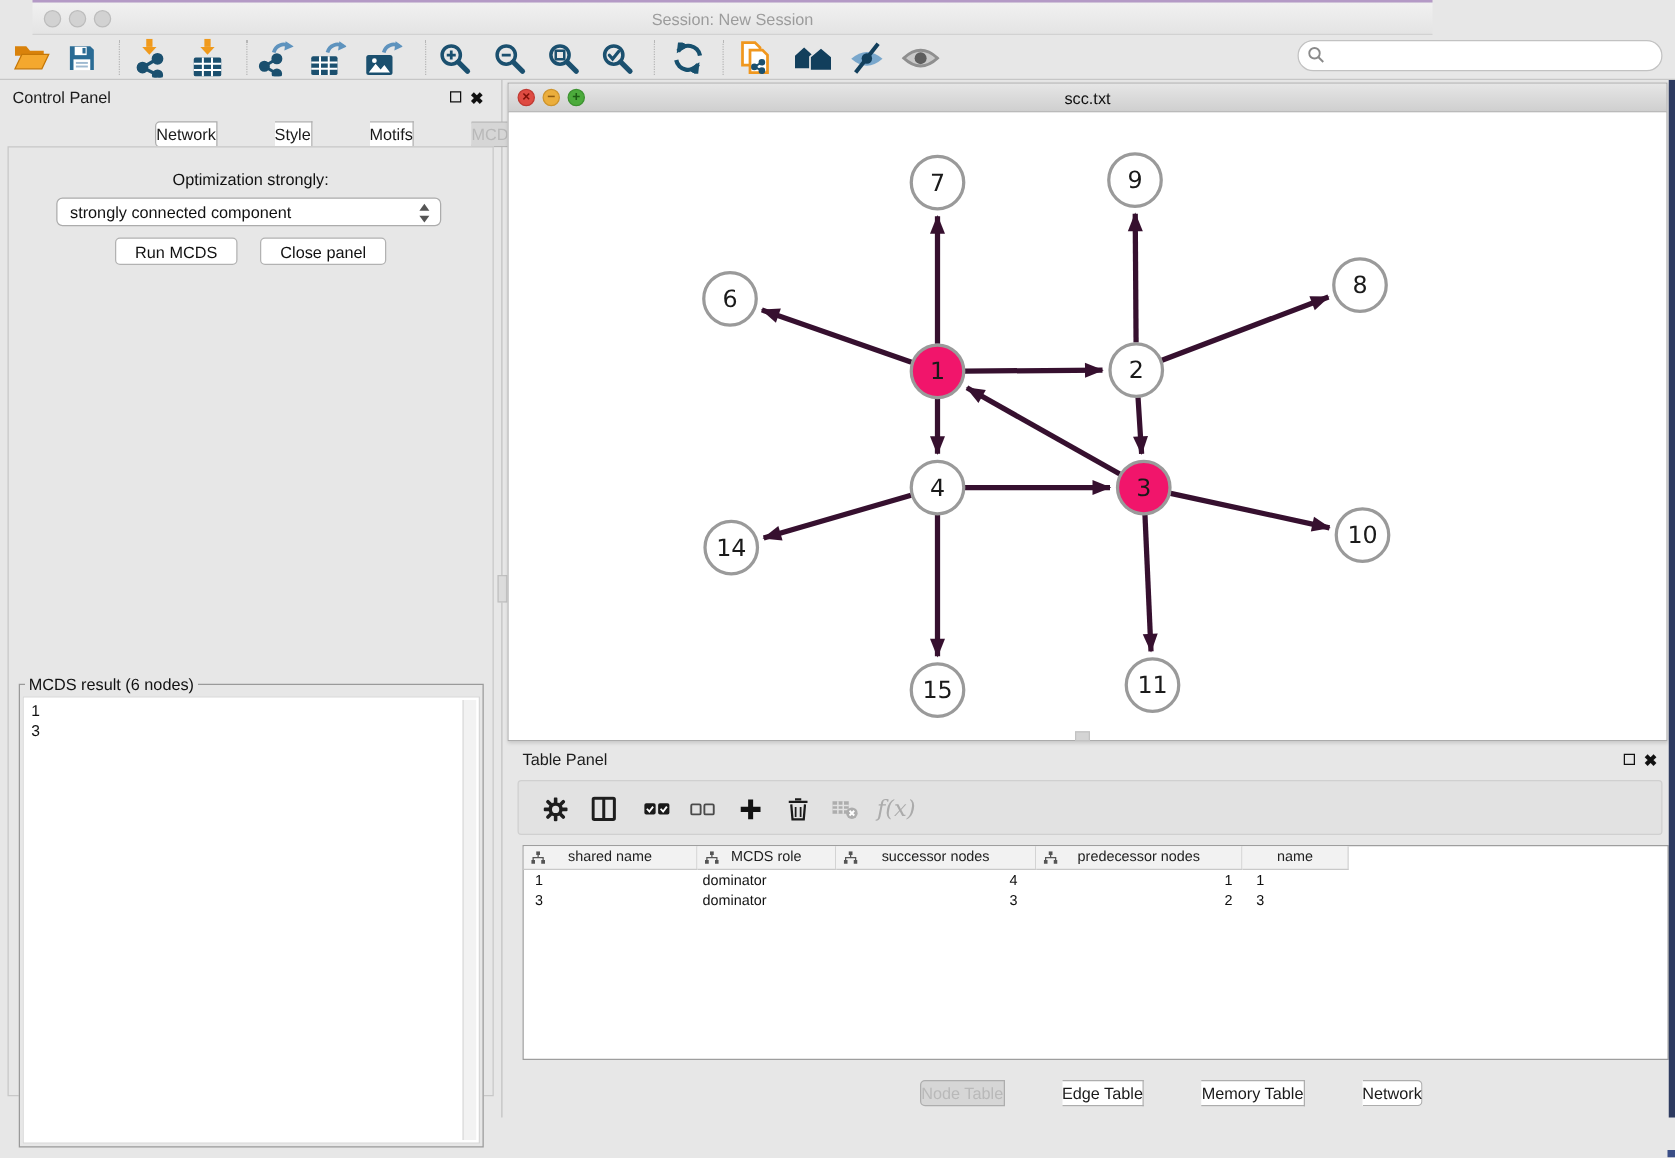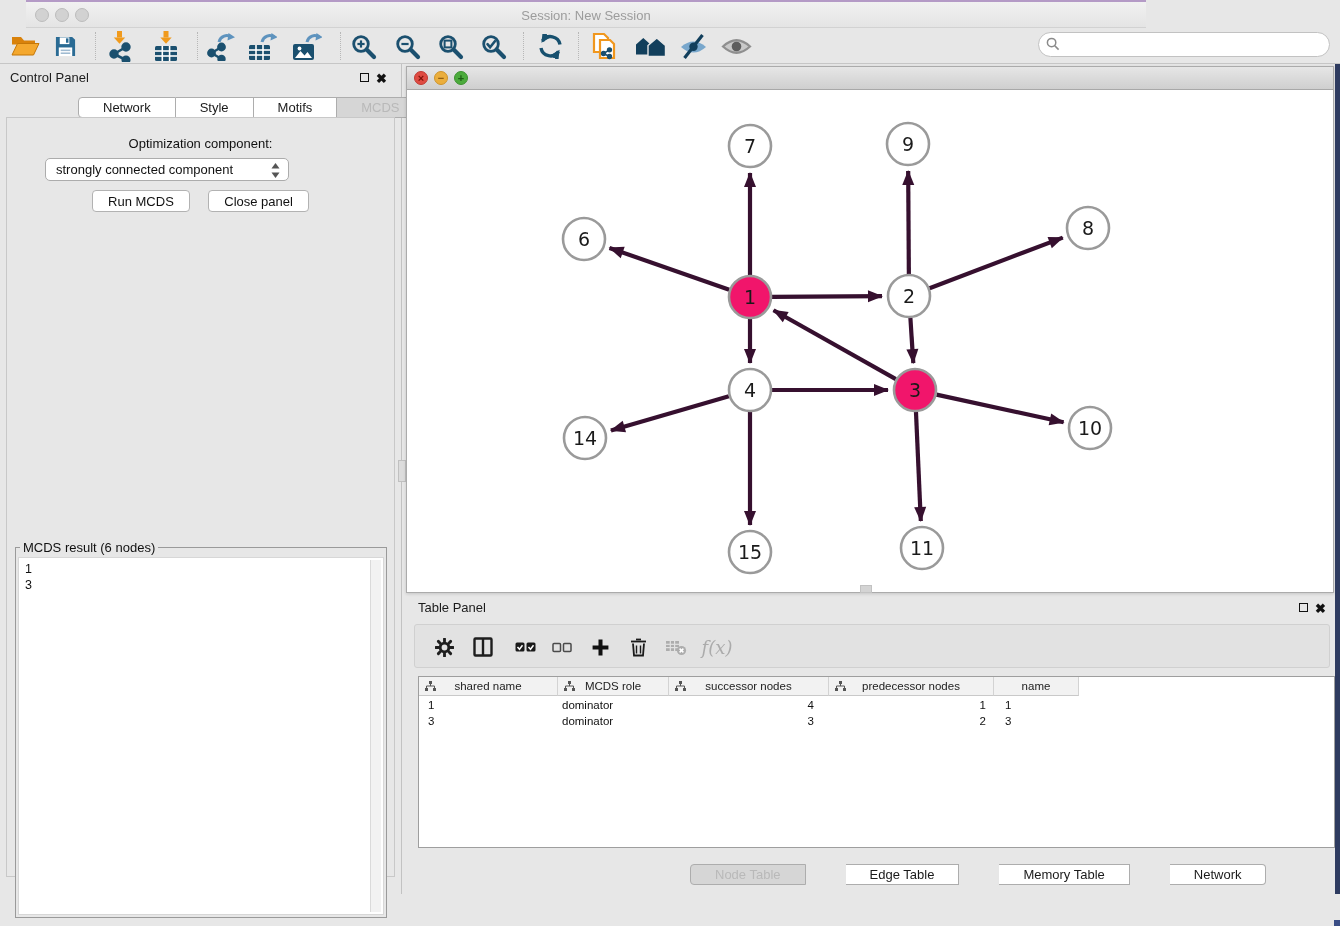--- a/index.html
+++ b/index.html
@@ -29,29 +29,29 @@
 
   
   .control-panel { position:absolute; left:0; top:64px; width:402px; height:830px;
     background:#E7E7E7; border-right:1px solid #C2C2C2; }
   .cp-head { position:absolute; left:10px; top:6px; font-size:13px; color:#1C1C1C; }
   .panel-btns { position:absolute; top:7px; font-size:12px; color:#111; }
   .float-glyph { display:inline-block; width:9px; height:9px; border:1.5px solid #111; }
   .close-glyph { font-weight:bold; font-size:13px; color:#111; }
   .cp-tabs { position:absolute; left:78px; top:33px; height:21px; display:flex; }
   .tab { height:21px; background:#fff; border:1px solid #ADADAD; border-left:none;
-    font-size:13px; color:#1A1A1A; padding:0 24px; display:flex; align-items:center; cursor:default; }
+    font-size:13px; color:#1A1A1A; padding:0 0; display:flex; align-items:center; cursor:default;margin-left:46px; }
   .tab:first-child { border-left:1px solid #ADADAD; border-radius:4px 0 0 4px; }
   .tab:last-child { border-radius:0 4px 4px 0; }
   .tab.selected { background:#D6D6D6; color:#B9B9B9; }
   .cp-body { position:absolute; left:6px; top:53px; width:389px; height:760px;
     background:#E7E7E7; border:1px solid #C8C8C8; }
   .opt-label { position:absolute; left:0; right:0; top:18px; text-align:center;
     font-size:13px; color:#111; }
-  .select-box { position:absolute; left:38px; top:40px; width:244px; height:23px;
+  .select-box { position:absolute; left:38px; top:40px; width:308px; height:23px;
     background:#fff; border:1px solid #ACACAC; border-radius:5px; font-size:13px;
     color:#111; display:flex; align-items:center; padding:0 24px 0 10px; cursor:default; }
   .select-arrows { position:absolute; right:7px; top:3px; }
   .cp-buttons { position:absolute; left:0; right:0; top:72px; text-align:center; }
   .pbtn { height:22px; background:#fff; border:1px solid #B2B2B2; border-radius:4px;
     font-size:13px; color:#111; padding:0 15px; margin:0 7px; font-family:"Liberation Sans",sans-serif; }
   .result-fs { position:absolute; left:8px; top:422px; width:372px; height:378px;
     border:1px solid #9A9A9A; background:#E7E7E7; }
   .result-fs legend { font-size:13px; color:#111; margin-left:4px; padding:0 3px; }
   .result-box { position:absolute; left:2px; right:2px; top:2px; bottom:2px; background:#fff;
@@ -89,21 +89,21 @@
   .fx-label { font-family:"DejaVu Serif",serif; font-style:italic; font-size:18px; color:#ABABAB; }
   .ntable { position:absolute; left:12px; top:80px; width:917px; height:172px;
     background:#fff; border:1px solid #9E9E9E; }
   .thead { position:absolute; left:0; top:0; height:19px; display:flex; }
   .th { position:relative; height:19px; background:#F2F2F2; border-right:1px solid #D3D3D3;
     border-bottom:1px solid #C9C9C9; font-size:11.5px; color:#222; display:flex;
     align-items:center; justify-content:center; cursor:default; }
   .th .tree-ic { position:absolute; left:6px; top:4px; }
   .trow { position:absolute; left:0; height:16px; display:flex; font-size:11.5px; color:#111; }
   .td { height:16px; display:flex; align-items:center; }
-  .tabs-bottom { position:absolute; left:284px; top:268px; height:23px; display:flex;gap:40px; }
+  .tabs-bottom { position:absolute; left:284px; top:268px; height:23px; display:flex; }
   .tabs-bottom .tab { font-size:13px; }
 
   
   .statusbar { position:absolute; left:0; top:894px; width:1340px; height:32px;
     background:#EDEDED; border-top:1px solid #C6C6C6; }
   .list-btn { position:absolute; left:10px; top:3px; width:30px; height:24px;
     background:#F6F6F6; border:1px solid #B9B9B9; border-radius:2px;
     display:flex; align-items:center; justify-content:center; }
   .mem-btn { position:absolute; right:10px; top:3px; height:24px; background:#F2F2F2;
     border:1px solid #BDBDBD; border-radius:3px; font-size:12.5px; color:#111;
@@ -307,21 +307,21 @@
     <span class="panel-btns close-glyph" style="right:14px">✖</span>
 
     <div class="cp-tabs">
       <button class="tab">Network</button>
       <button class="tab">Style</button>
       <button class="tab">Motifs</button>
       <button class="tab selected">MCDS</button>
     </div>
 
     <div class="cp-body">
-      <div class="opt-label">Optimization component:</div>
+      <div class="opt-label">Optimization strongly:</div>
 
       <div class="select-box">
         <span>strongly connected component</span>
         <span class="select-arrows">
           <svg width="11" height="17" viewBox="0 0 11 17">
             <path d="M5.5 1 L9.5 6.5 H1.5 Z" fill="#555"></path>
             <path d="M5.5 16 L1.5 10.5 H9.5 Z" fill="#555"></path>
           </svg>
         </span>
       </div>
@@ -342,20 +342,21 @@
     </div>
   </div>
 
   <span class="v-grip"></span>
 
   <div class="net-window">
     <div class="net-titlebar">
       <span class="wl red" style="left:7px">×</span>
       <span class="wl yellow" style="left:27px">−</span>
       <span class="wl green" style="left:47px">+</span>
+      <div class="net-title">scc.txt</div>
     </div>
     <div class="net-canvas">
       <svg id="graph-svg" width="926" height="502" viewBox="0 0 926 502">
         <defs>
           <marker id="arrow" orient="auto" markerUnits="userSpaceOnUse" markerWidth="18" markerHeight="16" refX="15" refY="7">
             <path d="M1,1 L16,7 L1,13 Z" fill="#36102F"></path>
           </marker>
         </defs>
         <g id="edges-g">
             <line x1="343" y1="185" x2="343" y2="83" stroke="#36102F" stroke-width="4.2" marker-end="url(#arrow)"></line>

